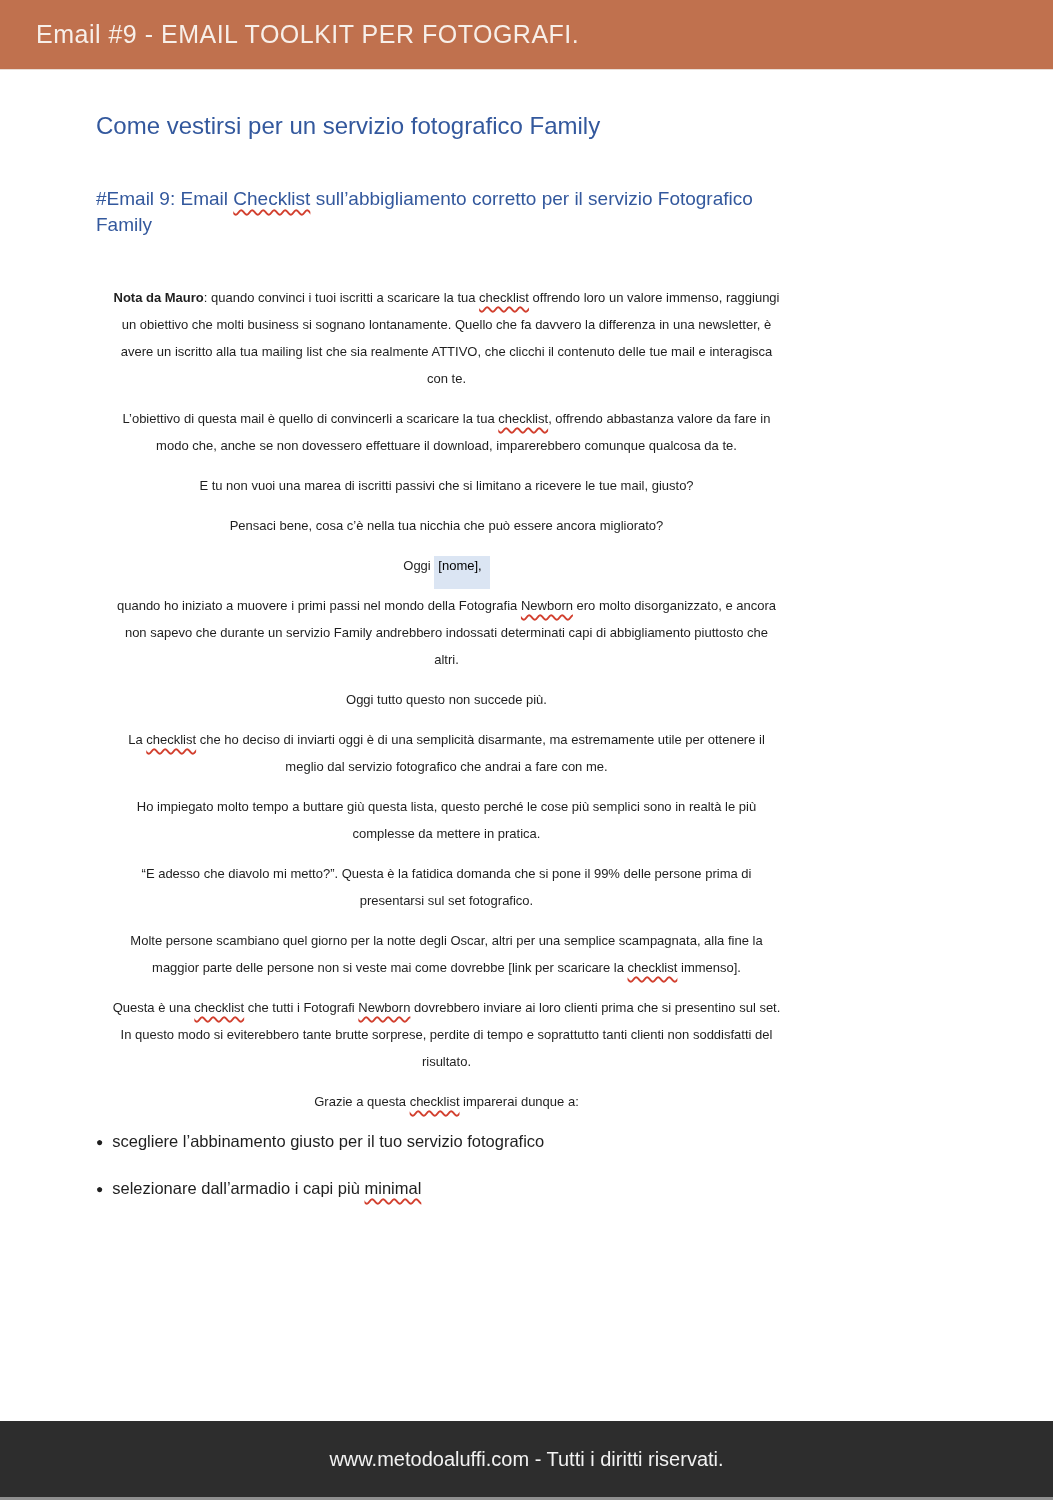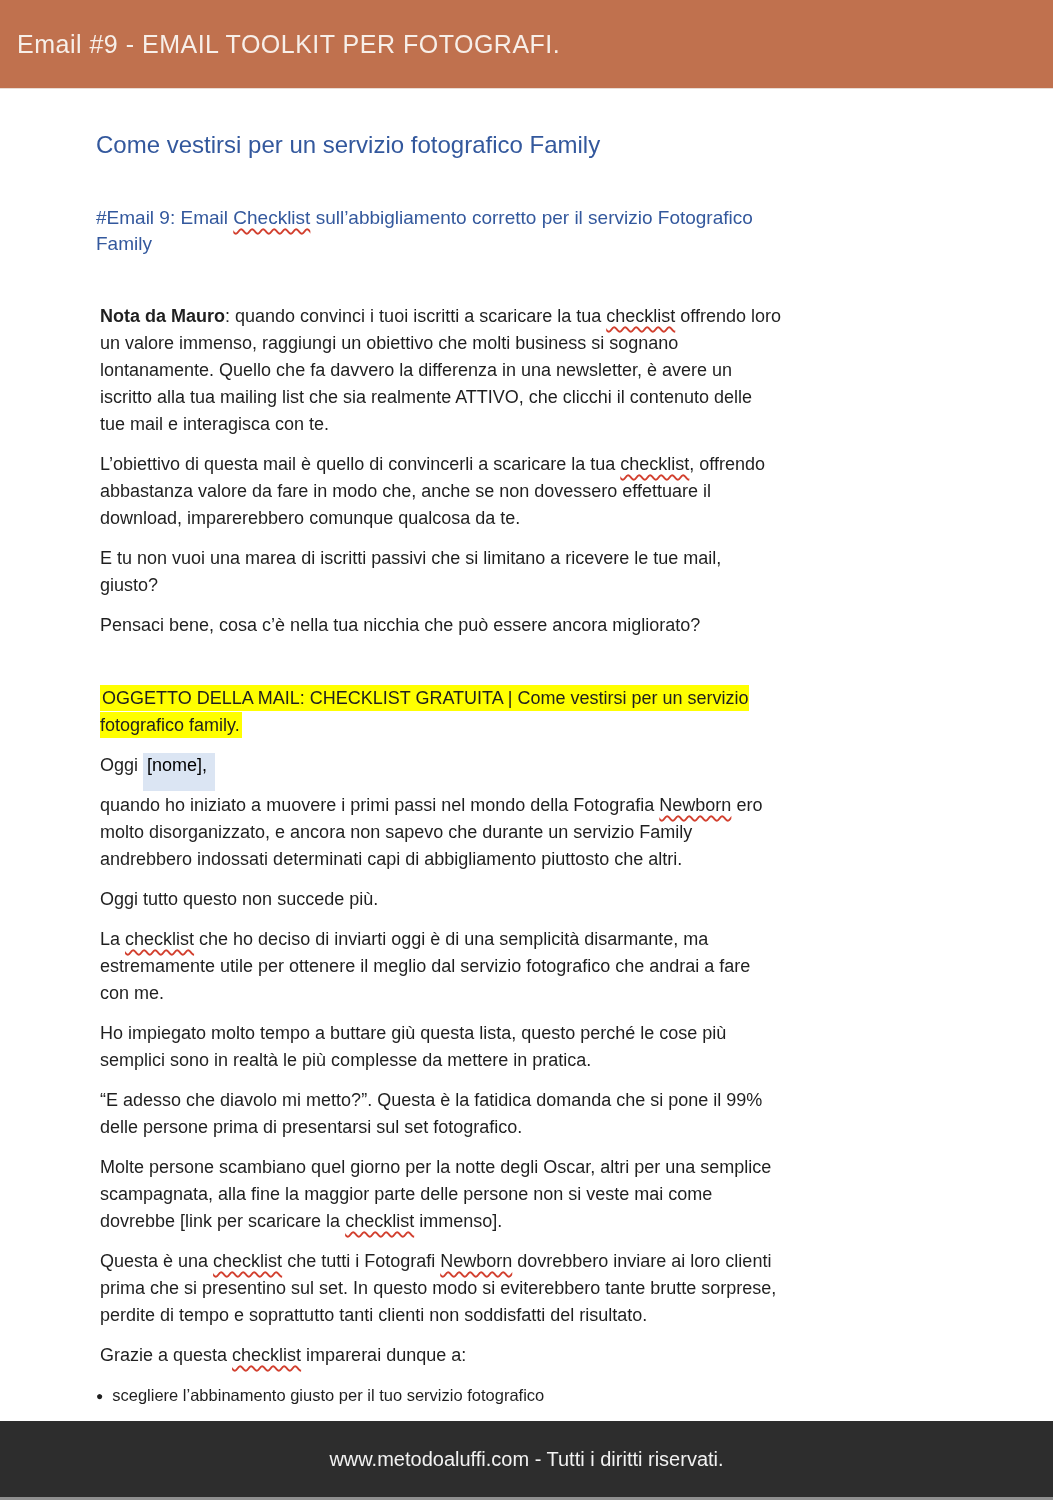--- a/index.html
+++ b/index.html
@@ -12,25 +12,25 @@
     font-family: "Liberation Sans", sans-serif;
   }
   .page {
     position: relative;
     width: 1053px;
     height: 1500px;
     background: #ffffff;
   }
   
   .titlebar {
-    height: 89px;
+    height: 70px;
     background: #c0714e;
     display: flex;
     align-items: center;
-    padding-left: 17px;
+    padding-left: 36px;
     box-sizing: border-box;
     border-bottom: 1px solid #e9dcd4;
   }
   .titlebar .bar-title {
     color: #f7efe9;
     font-size: 25px;
     letter-spacing: 0.5px;
     font-weight: 400;
   }
   
@@ -48,24 +48,25 @@
     line-height: 32px;
   }
   .doc-subtitle {
     margin: 44px 0 0 0;
     font-size: 19px;
     font-weight: 400;
     color: #33589d;
     line-height: 26px;
   }
   .para {
-    margin: 0 0 13px 4px;
-    font-size: 18px;
+    margin: 0 0 13px 16px;
+    font-size: 13px;
     line-height: 27px;
     color: #1f1f1f;
+    text-align: center;
   }
   .first-para { margin-top: 46px; }
   .bold { font-weight: 700; }
   .spell {
     text-decoration-line: underline;
     text-decoration-style: wavy;
     text-decoration-color: #d23f2e;
     text-decoration-thickness: 1.5px;
     text-underline-offset: 4px;
     text-decoration-skip-ink: none;
@@ -135,21 +136,20 @@
 
     <p class="para first-para"><span class="bold">Nota da Mauro</span><span>: quando convinci i tuoi iscritti a scaricare la tua </span><span class="spell">checklist</span><span> offrendo loro un valore immenso, raggiungi un obiettivo che molti business si sognano lontanamente. Quello che fa davvero la differenza in una newsletter, è avere un iscritto alla tua mailing list che sia realmente ATTIVO, che clicchi il contenuto delle tue mail e interagisca con te.</span></p>
 
     <p class="para"><span>L’obiettivo di questa mail è quello di convincerli a scaricare la tua </span><span class="spell">checklist</span><span>, offrendo abbastanza valore da fare in modo che, anche se non dovessero effettuare il download, imparerebbero comunque qualcosa da te.</span></p>
 
     <p class="para">E tu non vuoi una marea di iscritti passivi che si limitano a ricevere le tue mail, giusto?</p>
 
 
     <p class="para">Pensaci bene, cosa c’è nella tua nicchia che può essere ancora migliorato?</p>
 
-    <p class="para subject-para"><span class="hl-yellow">OGGETTO DELLA MAIL: CHECKLIST GRATUITA | Come vestirsi per un servizio fotografico family.</span></p>
 
 
     <p class="para"><span>Oggi </span><span class="placeholder">[nome],</span></p>
 
     <p class="para"><span>quando ho iniziato a muovere i primi passi nel mondo della Fotografia </span><span class="spell">Newborn</span><span> ero molto disorganizzato, e ancora non sapevo che durante un servizio Family andrebbero indossati determinati capi di abbigliamento piuttosto che altri.</span></p>
 
     <p class="para">Oggi tutto questo non succede più.</p>
 
     <p class="para"><span>La </span><span class="spell">checklist</span><span> che ho deciso di inviarti oggi è di una semplicità disarmante, ma estremamente utile per ottenere il meglio dal servizio fotografico che andrai a fare con me.</span></p>
 

